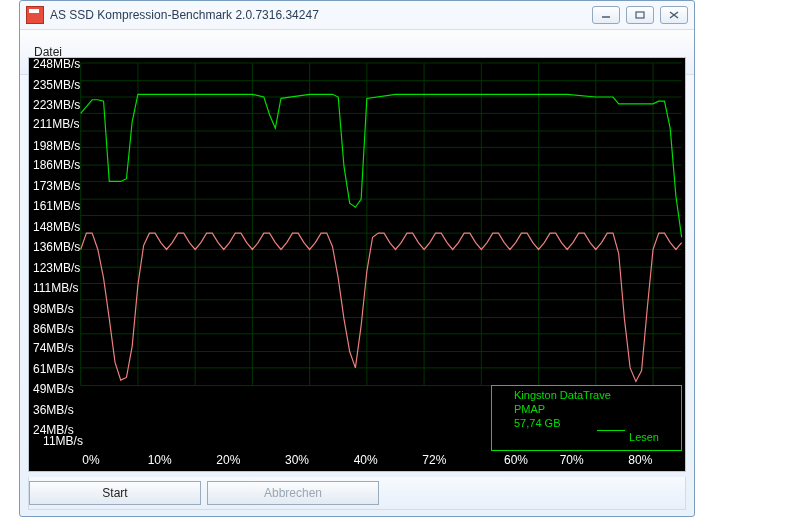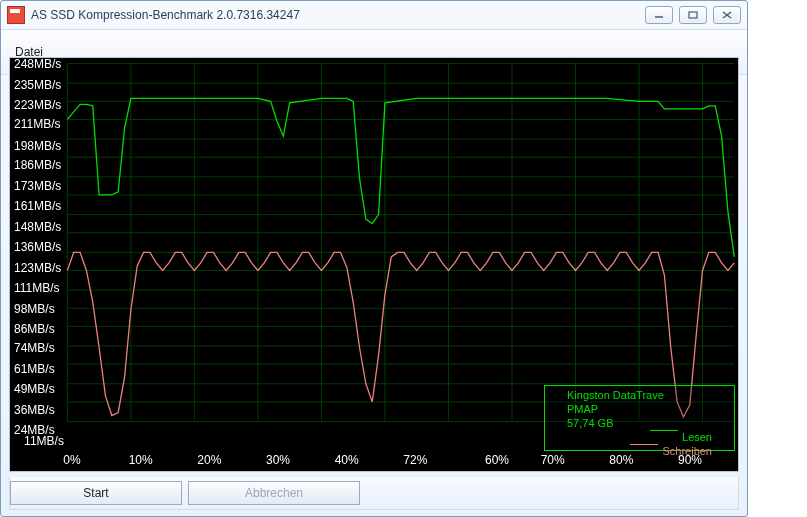--- a/index.html
+++ b/index.html
@@ -1,16 +1,16 @@
 <!DOCTYPE html>
 <html><head>
 <meta charset="utf-8">
 <style>
   body { margin:0; font-family:"Segoe UI",Tahoma,sans-serif; font-size:12px; background:#fff; width:807px; height:517px; overflow:hidden; position:relative; }
-  .window { width:748px; height:517px; border:1px solid #7a9cbf; box-sizing:border-box; background:linear-gradient(#f5f9fe,#e9f1fa); position:relative; border-radius:3px; }
+  .window { width:676px; height:517px; border:1px solid #7a9cbf; box-sizing:border-box; background:linear-gradient(#f5f9fe,#e9f1fa); position:relative; border-radius:3px;margin-left:19px; }
   .titlebar { height:28px; display:flex; align-items:center; padding:0 6px; }
   .app-icon { width:16px; height:16px; background:#e74c3c; border:1px solid #b03020; margin-right:6px; display:inline-block; position:relative; }
   .app-icon::after { content:""; position:absolute; left:2px; top:2px; width:10px; height:4px; background:#fff; }
   .title-text { color:#2b3d57; font-size:12px; flex:1; }
   .win-controls { display:flex; gap:6px; }
   .win-btn { width:26px; height:16px; border:1px solid #92a8bf; border-radius:3px; background:linear-gradient(#fdfeff,#e7eef7); display:flex; align-items:center; justify-content:center; font-size:10px; color:#4a5b70; }
   .menubar { height:20px; background:linear-gradient(#fdfdfe,#ecf2fa); padding:12px 8px; display:flex; align-items:center; border-top:1px solid #d3dfee; border-bottom:1px solid #d3dfee; }
   .menu-item { padding:2px 6px; color:#222; }
   .chart-panel { position:absolute; left:8px; right:8px; top:56px; bottom:44px; background:#000; border:1px solid #b9c7d7; }
   .chart-svg-container { position:absolute; inset:0; }
@@ -129,24 +129,20 @@
       </svg>
 
     <div class="legend-box">
       <div>Kingston DataTrave</div>
       <div>PMAP</div>
       <div>57,74 GB</div>
       <div class="legend-series">
         <span class="legend-line" style="background:#00e000"></span>
         <span>Lesen</span>
       </div>
-      <div class="legend-series" style="color:#f08080">
-        <span class="legend-line" style="background:#f08080"></span>
-        <span>Schreiben</span>
-      </div>
     </div>
   </div>
 
   <div class="bottom-bar">
     <div class="btn">Start</div>
     <div class="btn disabled">Abbrechen</div>
   </div>
 
 
 </div>

